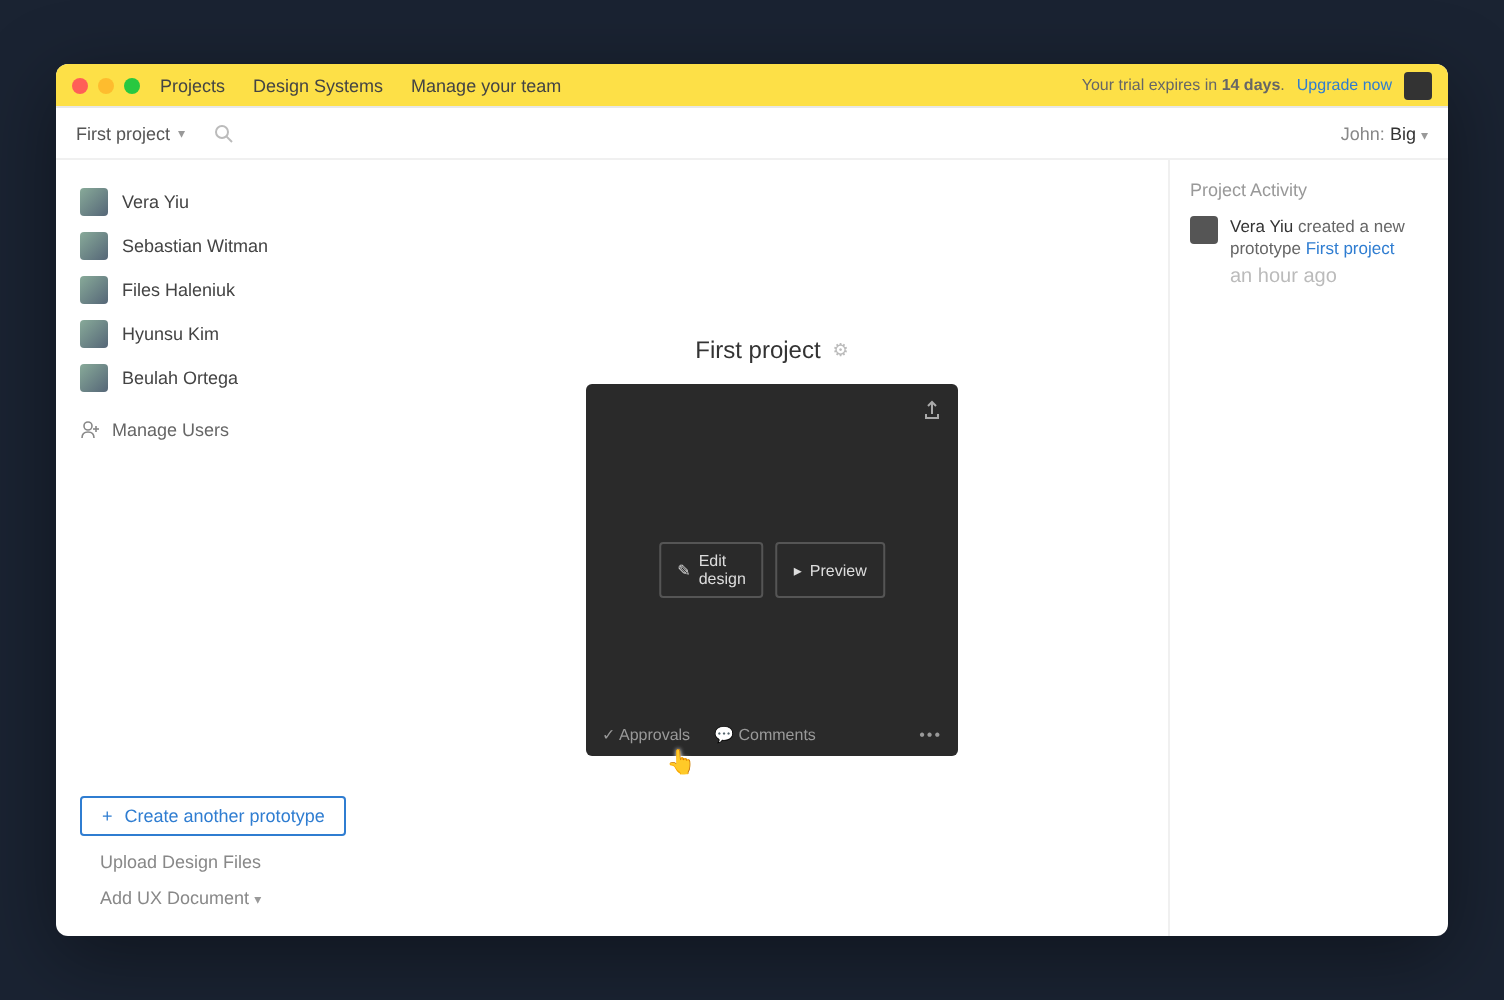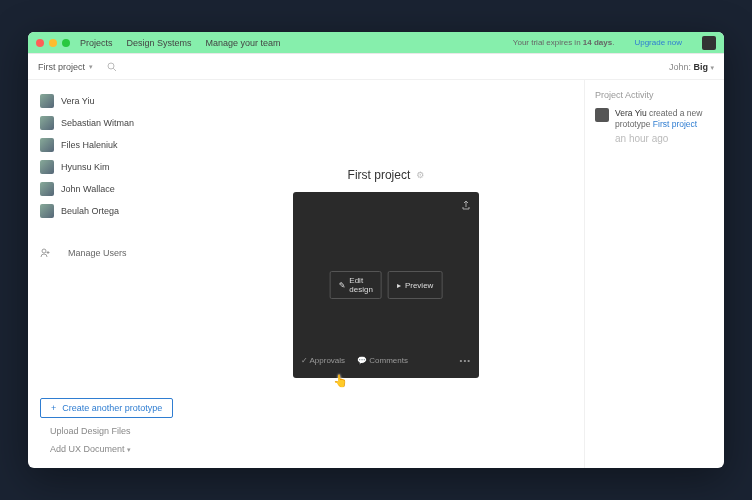--- a/index.html
+++ b/index.html
@@ -1,48 +1,48 @@
 <!DOCTYPE html>
 <html><head>
 <meta charset="utf-8">
 <style>
 *{margin:0;padding:0;box-sizing:border-box;font-family:-apple-system,BlinkMacSystemFont,"Segoe UI",Helvetica,Arial,sans-serif}
 body{background:#1a2332;display:flex;align-items:center;justify-content:center;width:752px;height:500px;overflow:hidden}
 .window{background:#fff;width:696px;height:436px;border-radius:6px;box-shadow:0 10px 40px rgba(0,0,0,.4);overflow:hidden;display:flex;flex-direction:column;position:relative}
-.titlebar{height:22px;background:#86efac;border-bottom:1px solid #e8e8e8;display:flex;align-items:center;padding:0 8px;gap:10px}
+.titlebar{height:22px;background:#fde047;border-bottom:1px solid #e8e8e8;display:flex;align-items:center;padding:0 8px;gap:10px}
 .traffic{display:flex;gap:5px}
 .dot{width:8px;height:8px;border-radius:50%}
 .dot.r{background:#ff5f57}.dot.y{background:#febc2e}.dot.g{background:#28c840}
 .topnav{display:flex;gap:14px;font-size:9px;color:#444}
 .topnav span{cursor:pointer}
-.trial{margin-left:auto;display:flex;align-items:center;gap:20px;font-size:8px;color:#666}
+.trial{margin-left:auto;display:flex;align-items:center;gap:6px;font-size:8px;color:#666}
 .trial a{color:#2f7dd1;text-decoration:none}
 .avatar-sm{width:14px;height:14px;border-radius:2px;background:#333}
 .subbar{height:26px;display:flex;align-items:center;padding:0 10px;font-size:9px;color:#555;border-bottom:1px solid #f0f0f0}
 .proj-sel{display:flex;align-items:center;gap:4px}
 .chev{font-size:7px;color:#999}
 .search{margin-left:14px;color:#bbb;font-size:10px}
 .subbar .mid{margin-left:auto;display:flex;align-items:center;gap:14px;color:#888}
-.subbar .mid b{color:#333;font-weight:700}
+.subbar .mid b{color:#333;font-weight:400}
 .link-blue{color:#2f7dd1}
 .main{flex:1;display:flex;overflow:hidden}
 .sidebar{width:160px;padding:14px 12px;display:flex;flex-direction:column;font-size:9px;color:#444}
 .user{display:flex;align-items:center;gap:7px;margin-bottom:8px;cursor:pointer}
 .user .av{width:14px;height:14px;border-radius:2px;background:linear-gradient(135deg,#8a9 0%,#567 100%)}
-.manage{display:flex;align-items:center;gap:18px;margin-top:22px;color:#666;cursor:pointer}
+.manage{display:flex;align-items:center;gap:6px;margin-top:6px;color:#666;cursor:pointer}
 .sidebar-foot{margin-top:auto;display:flex;flex-direction:column;gap:8px}
 .create-btn{border:1px solid #2f7dd1;color:#2f7dd1;font-size:9px;padding:4px 10px;border-radius:2px;display:flex;align-items:center;gap:6px;width:fit-content;cursor:pointer}
 .sidebar-foot .txt{color:#888;font-size:9px;padding-left:10px}
 .center{flex:1;display:flex;flex-direction:column;align-items:center;padding-top:88px;position:relative}
 .ptitle{font-size:12px;color:#333;font-weight:400;display:flex;align-items:center;gap:6px;margin-bottom:10px}
 .card{width:186px;height:186px;background:#2a2a2a;border-radius:3px;position:relative;color:#ccc}
 .share{position:absolute;top:8px;right:8px;color:#aaa;font-size:10px;cursor:pointer}
 .card-mid{position:absolute;top:50%;left:50%;transform:translate(-50%,-50%);display:flex;gap:6px}
 .btn{border:1px solid #555;color:#ddd;font-size:8px;padding:4px 8px;border-radius:2px;display:flex;align-items:center;gap:4px;cursor:pointer}
-.card-foot{position:absolute;bottom:0;left:0;right:0;height:22px;display:flex;align-items:flex-start;padding:0 8px;font-size:8px;color:#999;gap:12px}
+.card-foot{position:absolute;bottom:0;left:0;right:0;height:22px;display:flex;align-items:center;padding:0 8px;font-size:8px;color:#999;gap:12px}
 .card-foot .more{margin-left:auto;letter-spacing:1px;cursor:pointer}
 .cursor-hand{position:absolute;bottom:-10px;left:40px;font-size:12px;color:#000;filter:drop-shadow(0 0 1px #fff)}
 .right{width:140px;border-left:1px solid #f0f0f0;padding:10px;font-size:8.5px;color:#666}
 .right h4{font-size:9px;color:#999;font-weight:400;margin-bottom:8px}
 .activity{display:flex;gap:6px}
 .activity .av{width:14px;height:14px;border-radius:2px;background:#555;flex-shrink:0}
 .activity .txt{line-height:1.3}
 .activity .txt b{color:#333;font-weight:500}
 .activity .txt a{color:#2f7dd1;text-decoration:none}
 .time{color:#bbb;font-size:10px;margin-top:2px}
@@ -101,24 +101,20 @@
       <div class="user">
           <div class="av"></div>
           <span>Files Haleniuk</span>
         </div>
       <div class="user">
           <div class="av"></div>
           <span>Hyunsu Kim</span>
         </div>
       <div class="user">
           <div class="av"></div>
-          <span>John Wallace</span>
-        </div>
-      <div class="user">
-          <div class="av"></div>
           <span>Beulah Ortega</span>
         </div>
       <div class="manage">
         <span>
             <svg width="10" height="10" viewBox="0 0 10 10">
               <circle cx="4" cy="3" r="2" fill="none" stroke="#888" stroke-width="0.8"></circle>
               <path d="M1 9 Q1 6 4 6 Q7 6 7 9" fill="none" stroke="#888" stroke-width="0.8"></path>
               <line x1="8" y1="3" x2="8" y2="6" stroke="#888" stroke-width="0.8"></line>
               <line x1="6.5" y1="4.5" x2="9.5" y2="4.5" stroke="#888" stroke-width="0.8"></line>
             </svg>

